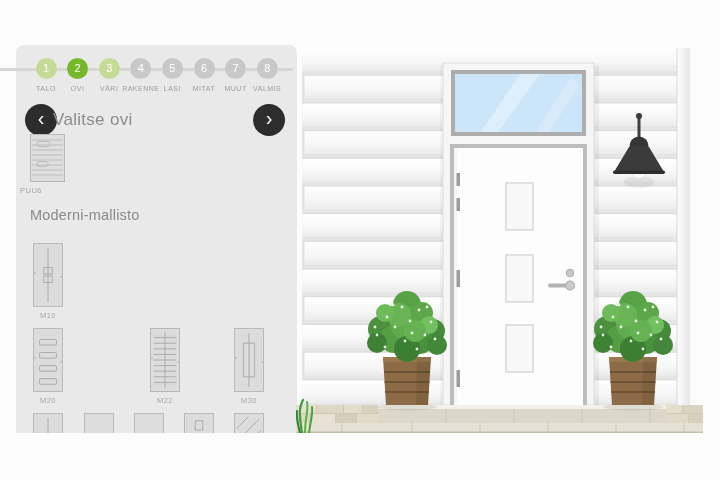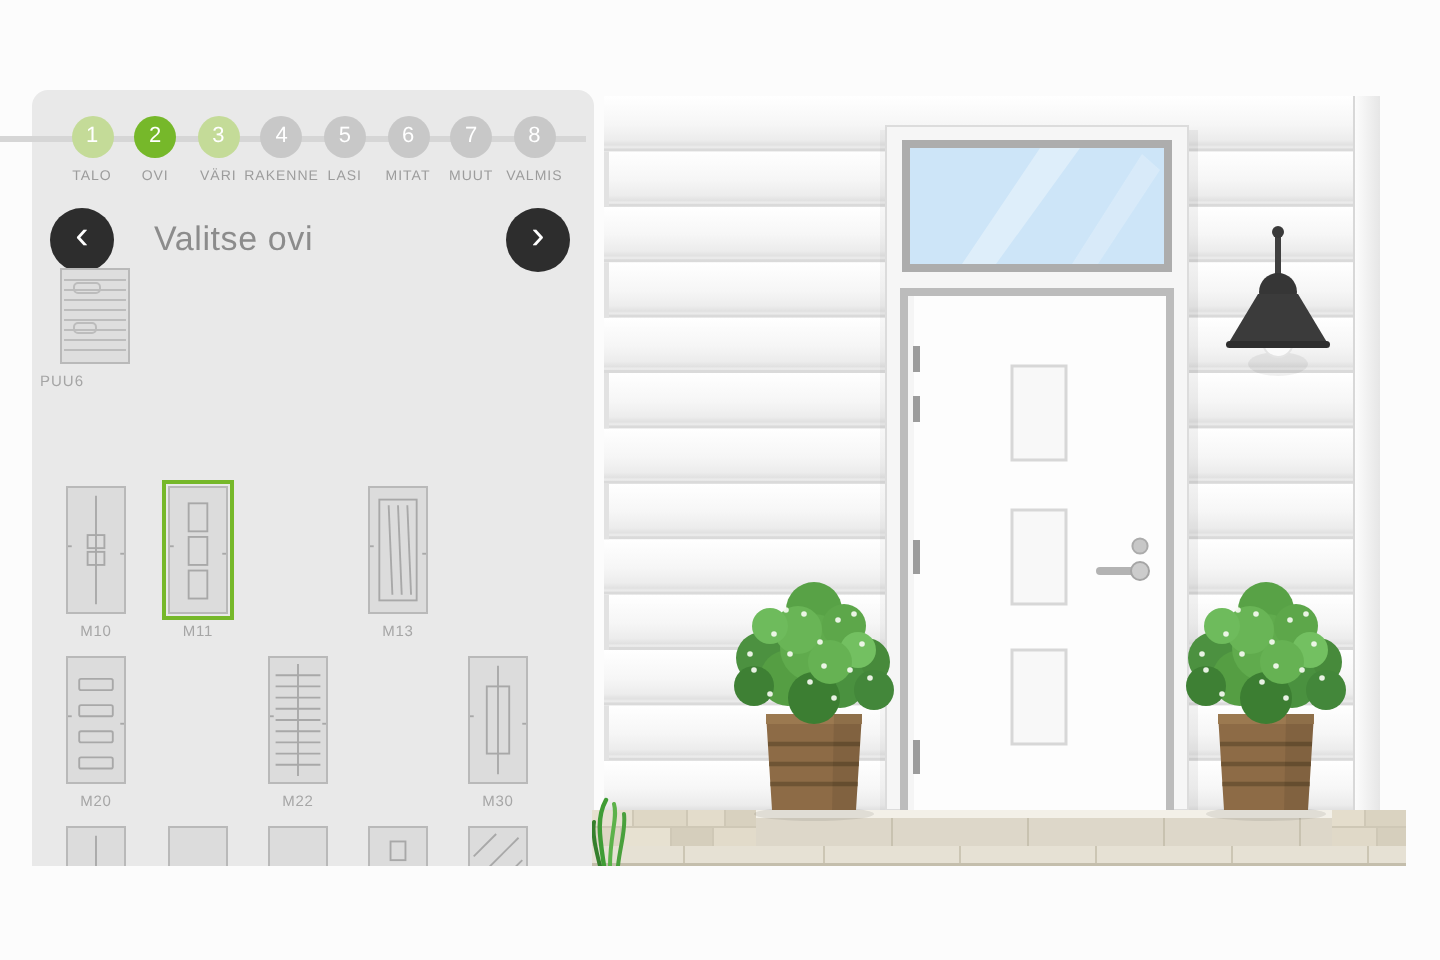--- a/index.html
+++ b/index.html
@@ -25,21 +25,21 @@
   .step--visited .step-circle{background:#c4db98}
   .step--active  .step-circle{background:#76b82a}
   .step--upcoming .step-circle{background:#c8c8c8}
   .step-label{margin-top:6px;font-size:7px;letter-spacing:.5px;color:#9c9c9c;white-space:nowrap}
   .nav-arrow{
     position:absolute;top:59px;width:32px;height:32px;border-radius:50%;
     background:#2d2d2d;color:#fff;text-align:center;line-height:29px;font-size:20px;cursor:pointer;
   }
   .nav-arrow--left{left:9px}
   .nav-arrow--right{left:237px}
-  .picker-title{position:absolute;left:61px;top:65px;font-size:17px;color:#8c8c8c;font-weight:500;letter-spacing:.3px}
+  .picker-title{position:absolute;left:37px;top:65px;font-size:17px;color:#8c8c8c;font-weight:500;letter-spacing:.3px}
   .current-thumb{
     position:absolute;left:14px;top:89px;width:35px;height:48px;box-sizing:border-box;
     background:#dedede;border:1px solid #b9b9b9;cursor:pointer;
   }
   .current-thumb-label{
     position:absolute;left:4px;top:141px;width:55px;text-align:left;
     font-size:7.5px;letter-spacing:.5px;color:#a5a5a5;
   }
   .section-title{position:absolute;left:14px;top:162px;font-size:14.5px;color:#8a8a8a;font-weight:500;letter-spacing:.2px}
   
@@ -115,73 +115,49 @@
           <line x1="1" y1="30" x2="32" y2="30"></line>
         <line x1="1" y1="35" x2="32" y2="35"></line>
           <line x1="1" y1="40" x2="32" y2="40"></line>
         <rect x="6" y="6.5" width="13" height="5" rx="2"></rect>
         <rect x="6" y="26.5" width="11" height="5" rx="2"></rect>
       </g>
     </svg>
   </div>
   <div class="current-thumb-label">PUU6</div>
 
+  <div class="section-title">Moderni-mallisto</div>
 
   <div class="grid" id="grid">
       <div class="cell" style="left: 10px; top: 198px;">
         <div class="door-tile"><svg width="28" height="62" viewBox="0 0 30 64">
             <g stroke="#a8a8a8" stroke-width="1" fill="none">
               <line x1="15" y1="3" x2="15" y2="61"></line>
               <rect x="10.5" y="24" width="9" height="7"></rect>
               <rect x="10.5" y="33" width="9" height="7"></rect>
               <line x1="0" y1="30" x2="2" y2="30"></line>
               <line x1="28" y1="34" x2="30" y2="34"></line>
             </g>
           </svg></div>
         <div class="tile-label">M10</div>
-      </div>
-      <div class="cell" style="left: 61px; top: 198px;">
-        <div class="door-tile door-tile--selected"><svg width="28" height="62" viewBox="0 0 30 64">
-            <g stroke="#a8a8a8" stroke-width="1" fill="none">
-              <rect x="10" y="7" width="10" height="15"></rect>
-              <rect x="10" y="25" width="10" height="15"></rect>
-              <rect x="10" y="43" width="10" height="15"></rect>
-              <line x1="0" y1="30" x2="2" y2="30"></line>
-              <line x1="28" y1="34" x2="30" y2="34"></line>
-            </g>
-          </svg></div>
-        <div class="tile-label">M11</div>
-      </div>
-      <div class="cell" style="left: 161px; top: 198px;">
-        <div class="door-tile"><svg width="28" height="62" viewBox="0 0 30 64">
-            <g stroke="#a8a8a8" stroke-width="1" fill="none">
-              <rect x="5" y="5" width="20" height="54"></rect>
-              <line x1="10" y1="8" x2="12" y2="56"></line>
-              <line x1="15" y1="8" x2="17" y2="56"></line>
-              <line x1="20" y1="8" x2="22" y2="56"></line>
-              <line x1="0" y1="30" x2="2" y2="30"></line>
-              <line x1="28" y1="34" x2="30" y2="34"></line>
-            </g>
-          </svg></div>
-        <div class="tile-label">M13</div>
       </div>
       <div class="cell" style="left: 10px; top: 283px;">
         <div class="door-tile"><svg width="28" height="62" viewBox="0 0 30 64">
             <g stroke="#a8a8a8" stroke-width="1" fill="none">
               <rect x="6" y="10" width="18" height="6" rx="1"></rect>
               <rect x="6" y="24" width="18" height="6" rx="1"></rect>
               <rect x="6" y="38" width="18" height="6" rx="1"></rect>
               <rect x="6" y="52" width="18" height="6" rx="1"></rect>
               <line x1="0" y1="30" x2="2" y2="30"></line>
               <line x1="28" y1="34" x2="30" y2="34"></line>
             </g>
           </svg></div>
         <div class="tile-label">M20</div>
       </div>
-      <div class="cell" style="left: 111px; top: 283px;">
+      <div class="cell" style="left: 127px; top: 283px;">
         <div class="door-tile"><svg width="28" height="62" viewBox="0 0 30 64">
             <g stroke="#a8a8a8" stroke-width="1" fill="none">
               <line x1="15" y1="2" x2="15" y2="62"></line>
               <line x1="3" y1="8" x2="27" y2="8"></line>
               <line x1="3" y1="14" x2="27" y2="14"></line>
               <line x1="3" y1="20" x2="27" y2="20"></line>
               <line x1="3" y1="26" x2="27" y2="26"></line>
               <line x1="3" y1="32" x2="27" y2="32"></line>
               <line x1="3" y1="38" x2="27" y2="38"></line>
               <line x1="3" y1="44" x2="27" y2="44"></line>

